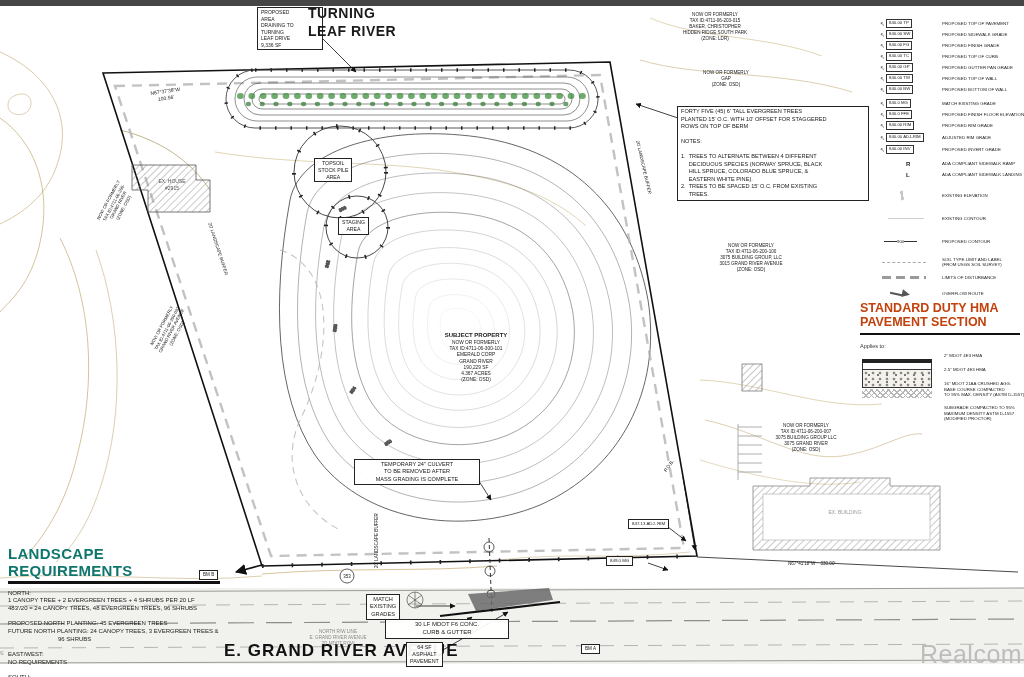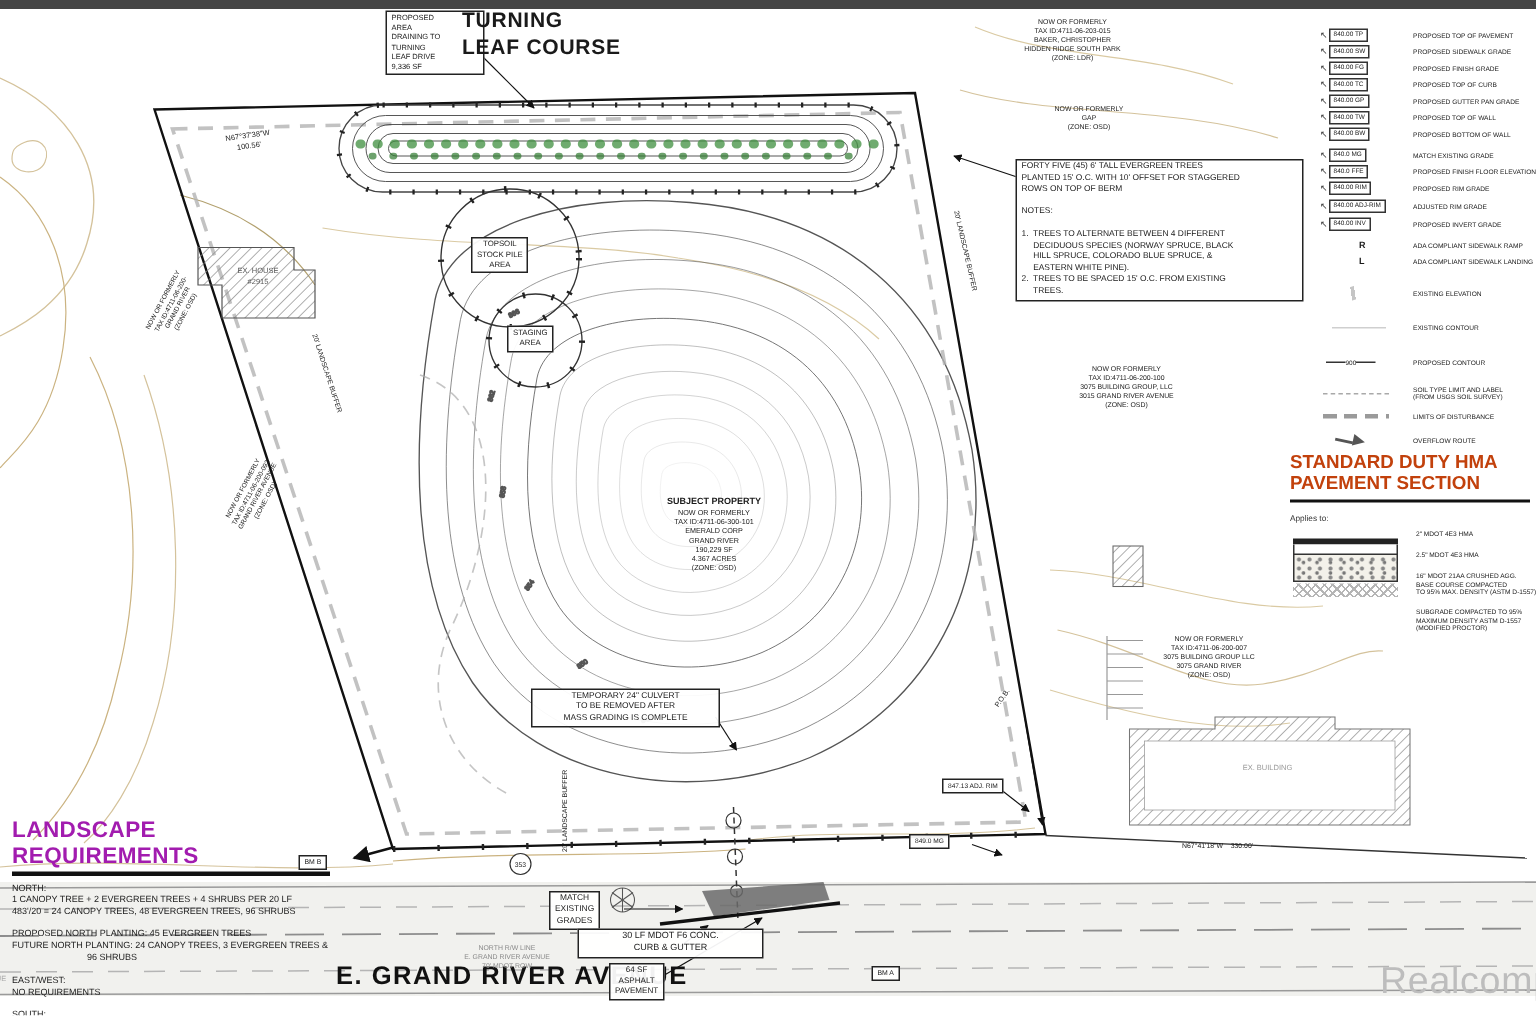--- a/index.html
+++ b/index.html
@@ -43,21 +43,21 @@
   .pv-l3{height:17px;border:1px solid #333;border-top:none;
      background:radial-gradient(circle at 3px 3px,#888 1px,transparent 1.7px) 0 0/7px 6px,
                 radial-gradient(circle at 6px 5px,#777 .9px,transparent 1.5px) 0 0/9px 7px,#f3f1ea}
   .pv-l4{height:9px;margin-top:1px;
      background:repeating-linear-gradient(45deg,#b5b5b5 0 1px,transparent 1px 4px),
                 repeating-linear-gradient(-45deg,#b5b5b5 0 1px,transparent 1px 4px)}
   .pv-call{position:absolute;left:84px;width:80px;font:4.4px/1.25 "Liberation Sans",sans-serif;
            white-space:pre;text-align:left;color:#222}
   
   #lreq{position:absolute;left:8px;top:546px;width:224px;z-index:3}
-  .lr-title{font:bold 15px/1.1 "Liberation Sans",sans-serif;letter-spacing:.3px;color:#a21caf}
+  .lr-title{font:bold 15px/1.1 "Liberation Sans",sans-serif;letter-spacing:.3px;color:#0f766e}
   .lr-rule{width:212px;height:2.5px;background:#111;margin-top:2px}
   .lr-body{margin-top:6px;font:6px/1.28 "Liberation Sans",sans-serif;white-space:pre;color:#222}
   #wm{position:absolute;left:920px;top:640px;z-index:6;font:25px "Liberation Sans",sans-serif;
       color:#bdbdbd;letter-spacing:.5px}
 </style>
 </head>
 <body>
 
 <div id="sheet">
   <div id="topband"></div>
@@ -227,21 +227,21 @@
     </g>
   </svg>
 
   <div class="L Lb" style="left:257px;top:7px;width:58px;text-align:left;font-size:5px">PROPOSED
 AREA
 DRAINING TO
 TURNING
 LEAF DRIVE
 9,336 SF</div>
   <div class="L" style="left:308px;top:4px;font-size:14px;font-weight:bold;letter-spacing:.5px;text-align:left">TURNING
-LEAF COURSE</div>
+LEAF RIVER</div>
   <div class="L" style="left:660px;top:12px;width:110px;font-size:4.6px">NOW OR FORMERLY
 TAX ID:4711-06-203-015
 BAKER, CHRISTOPHER
 HIDDEN RIDGE SOUTH PARK
 (ZONE: LDR)</div>
   <div class="L" style="left:686px;top:70px;width:80px;font-size:4.6px">NOW OR FORMERLY
 GAP
 (ZONE: OSD)</div>
   <div class="L Lb" style="left:677px;top:106px;width:184px;text-align:left;font-size:5.6px;line-height:1.35">FORTY FIVE (45) 6' TALL EVERGREEN TREES
 PLANTED 15' O.C. WITH 10' OFFSET FOR STAGGERED

